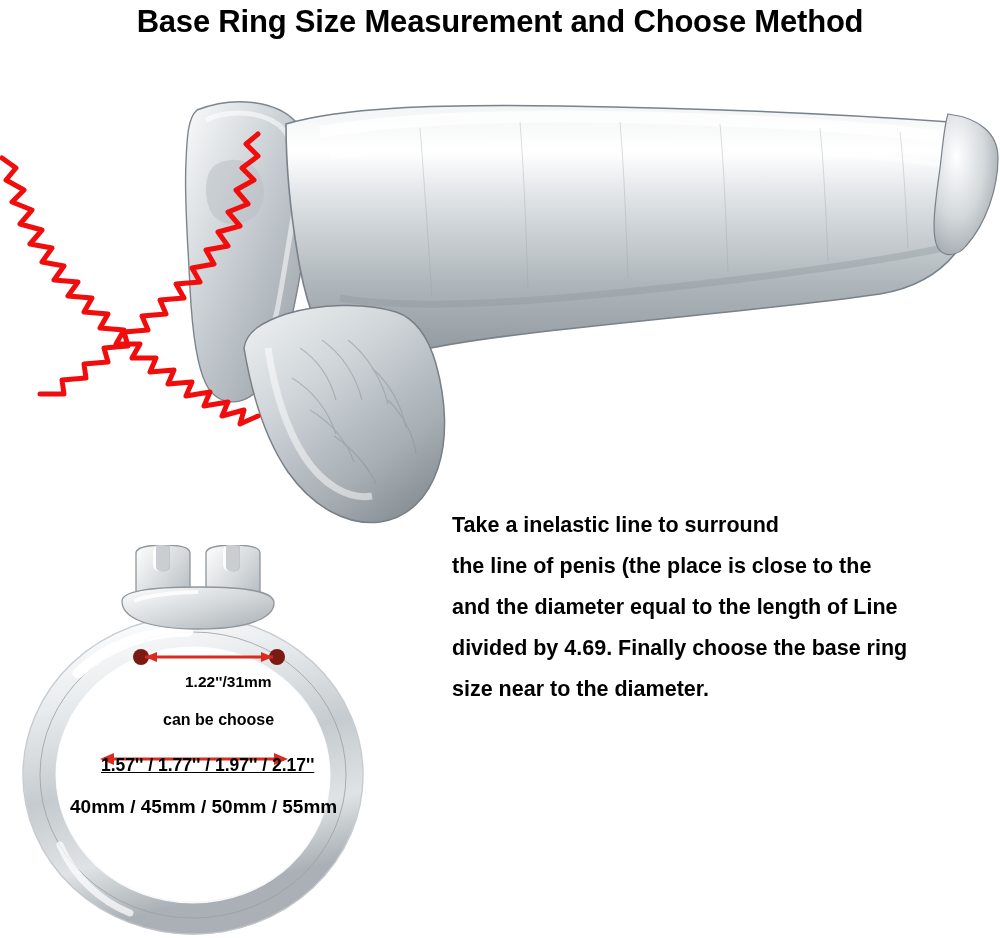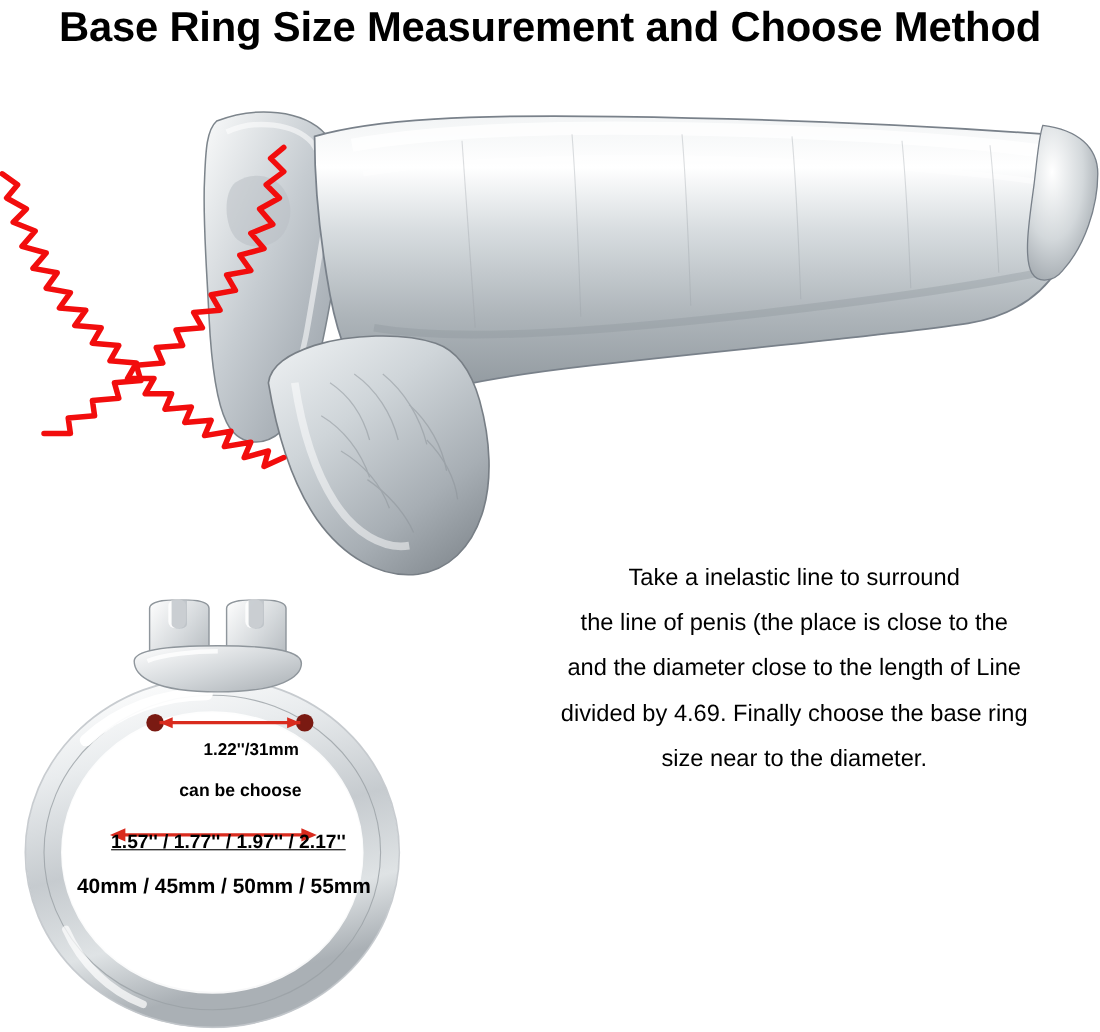--- a/index.html
+++ b/index.html
@@ -16,21 +16,21 @@
     color: #000000;
   }
 
   
   .title {
     position: absolute;
     top: 4px;
     left: 0;
     width: 1000px;
     text-align: center;
-    font-size: 38px;
+    font-size: 31px;
     font-weight: bold;
     letter-spacing: -0.2px;
     color: #000;
     white-space: nowrap;
   }
 
   
   .illustration {
     position: absolute;
     top: 48px;
@@ -40,24 +40,23 @@
   }
   .illustration svg { display: block; }
 
   
   .paragraph {
     position: absolute;
     left: 452px;
     top: 505px;
     width: 540px;
     font-size: 21.5px;
-    font-weight: normal;
+    font-weight: bold;
     line-height: 41px;
     color: #000;
-    text-align: center;
   }
 
   
   .ring-area {
     position: absolute;
     left: 18px;
     top: 545px;
     width: 420px;
     height: 390px;
   }
@@ -195,21 +194,21 @@
                L214,216 L192,220 L200,234 L176,236 L184,250 L160,252
                L166,266 L142,268 L148,282 L124,284 L128,298 L104,300
                L108,314 L84,316 L86,330 L62,332 L64,346 L40,346"></path>
     </g>
   </svg>
 </div>
 
 <div class="paragraph">
   <div>Take a inelastic line to surround</div>
   <div>the line of penis (the place is close to the</div>
-  <div>and the diameter close to the length of Line</div>
+  <div>and the diameter equal to the length of Line</div>
   <div>divided by 4.69. Finally choose the base ring</div>
   <div>size near to the diameter.</div>
 </div>
 
 <div class="ring-area">
   <svg width="420" height="390" viewBox="0 0 420 390" xmlns="http://www.w3.org/2000/svg">
     <defs>
       <linearGradient id="ringMetal" x1="0" y1="0" x2="0.3" y2="1">
         <stop offset="0%" stop-color="#ffffff"></stop>
         <stop offset="25%" stop-color="#e9ecee"></stop>

